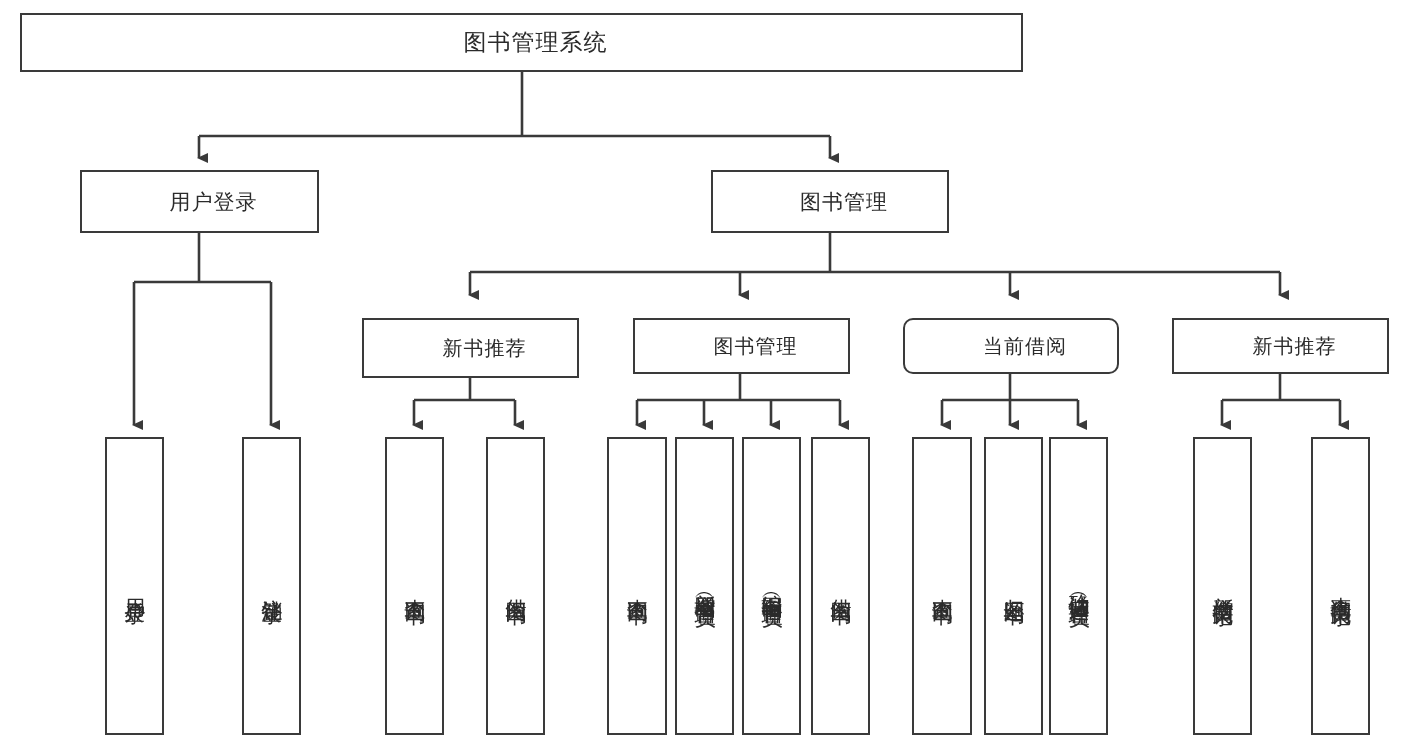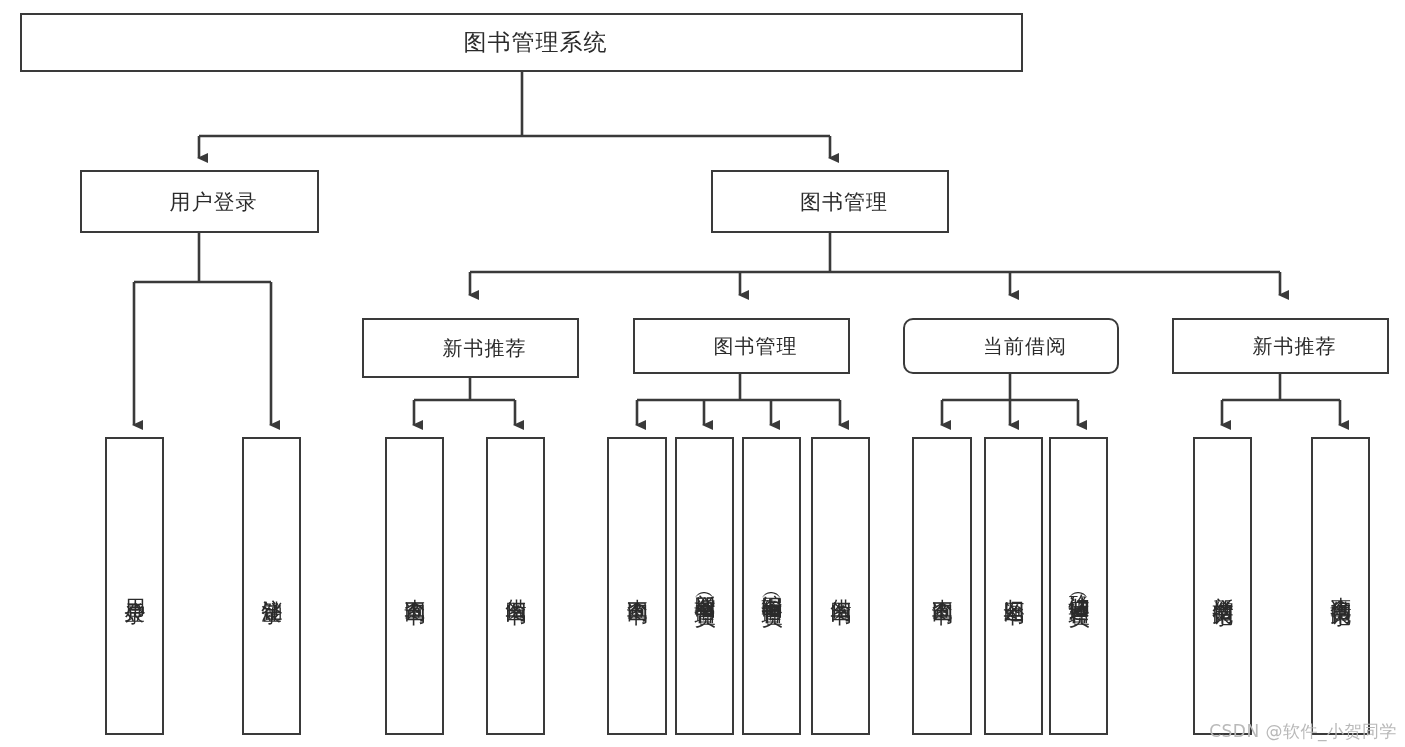--- a/index.html
+++ b/index.html
@@ -147,14 +147,13 @@
     <span class="txt">确认归还（管理员）</span>
   </div>
 
   <div class="node v" style="left:1193px;top:437px;width:59px;height:298px;">
     <span class="txt">新增借阅记录</span>
   </div>
   <div class="node v" style="left:1311px;top:437px;width:59px;height:298px;">
     <span class="txt">查询借阅记录</span>
   </div>
 
-  <div class="wm">CSDN @软件_小贺同学</div>
 </div>
 
 </body></html>

